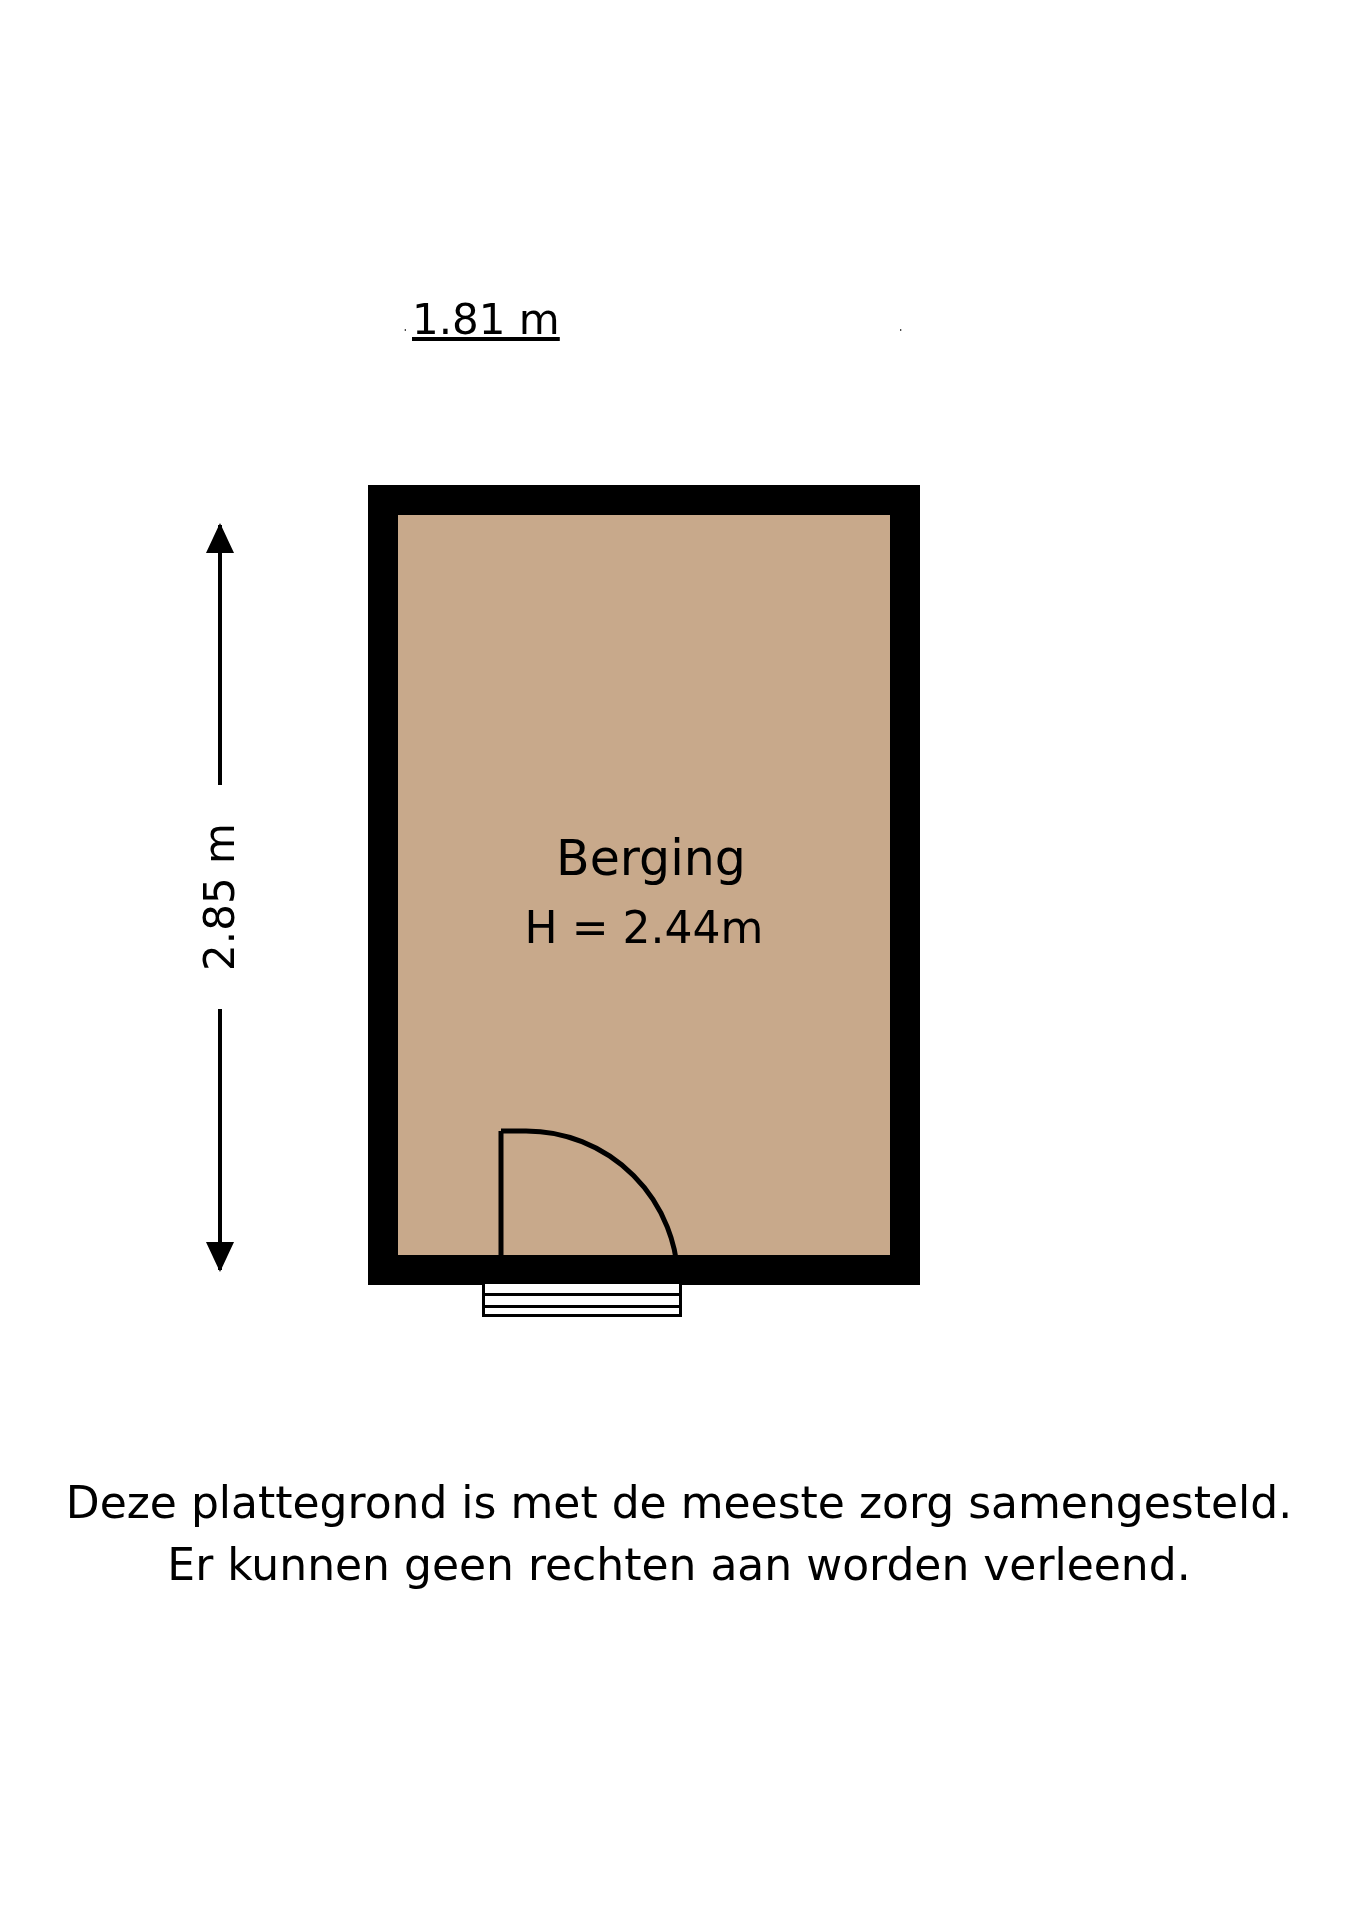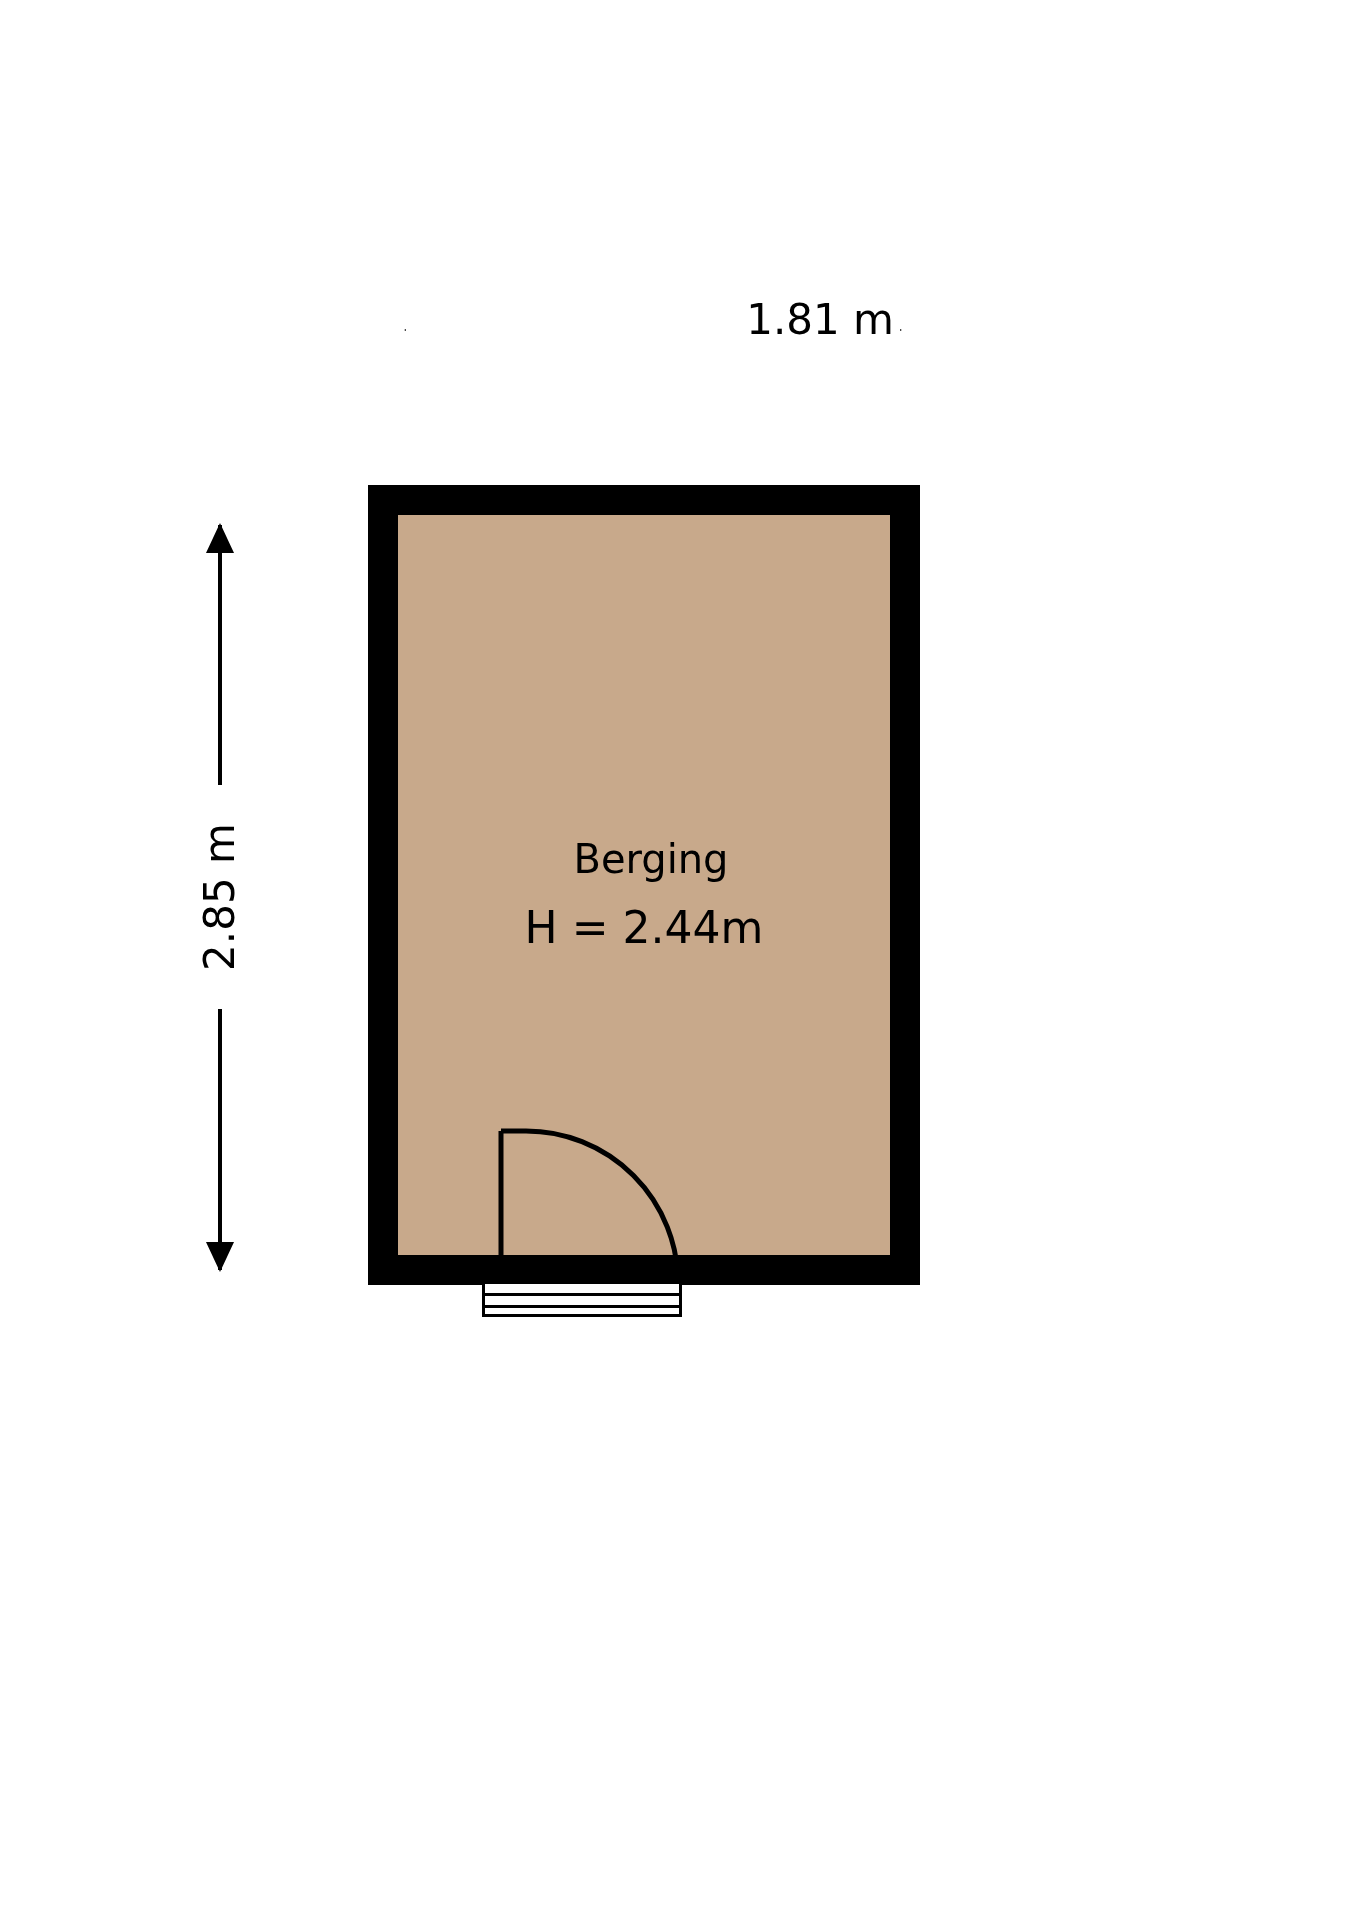--- a/index.html
+++ b/index.html
@@ -58,26 +58,27 @@
     height: 0;
     border-top: 14px solid transparent;
     border-bottom: 14px solid transparent;
     border-left: 30px solid #000;
   }
   .dim-top .label {
     position: absolute;
     left: 0;
     top: -8px;
     width: 494px;
-    text-align: right;
+    text-align: left;
     font-size: 42px;
     line-height: 56px;
     background: #ffffff;
     padding: 0 6px;
     box-sizing: border-box;
+    text-decoration: underline;
   }
   
   .dim-top .label-mask {
     position: absolute;
     left: 140px;
     top: 8px;
     width: 214px;
     height: 44px;
     background: #ffffff;
   }
@@ -155,21 +156,21 @@
     background: #c8a98b;
   }
   .room-labels {
     position: absolute;
     left: 368px;
     top: 830px;
     width: 552px;
     text-align: center;
   }
   .room-name {
-    font-size: 40px;
+    font-size: 49px;
     line-height: 58px;
     padding-left: 14px;
   }
   .room-height {
     font-size: 44px;
     line-height: 56px;
     margin-top: 12px;
   }
 
   
@@ -245,14 +246,18 @@
   <svg class="door-swing" viewBox="0 0 190 158">
     <path d="M 3 3 L 3 155" stroke="#000000" stroke-width="5" fill="none"></path>
     <path d="M 3 3 L 28 3 A 152 152 0 0 1 180 155" stroke="#000000" stroke-width="5" fill="none"></path>
   </svg>
 
   <div class="door-opening">
     <div class="bar b1"></div>
     <div class="bar b2"></div>
   </div>
 
+  <div class="footer">
+    <div>Deze plattegrond is met de meeste zorg samengesteld.</div>
+    <div>Er kunnen geen rechten aan worden verleend.</div>
+  </div>
 
 </div>
 
 </body></html>

